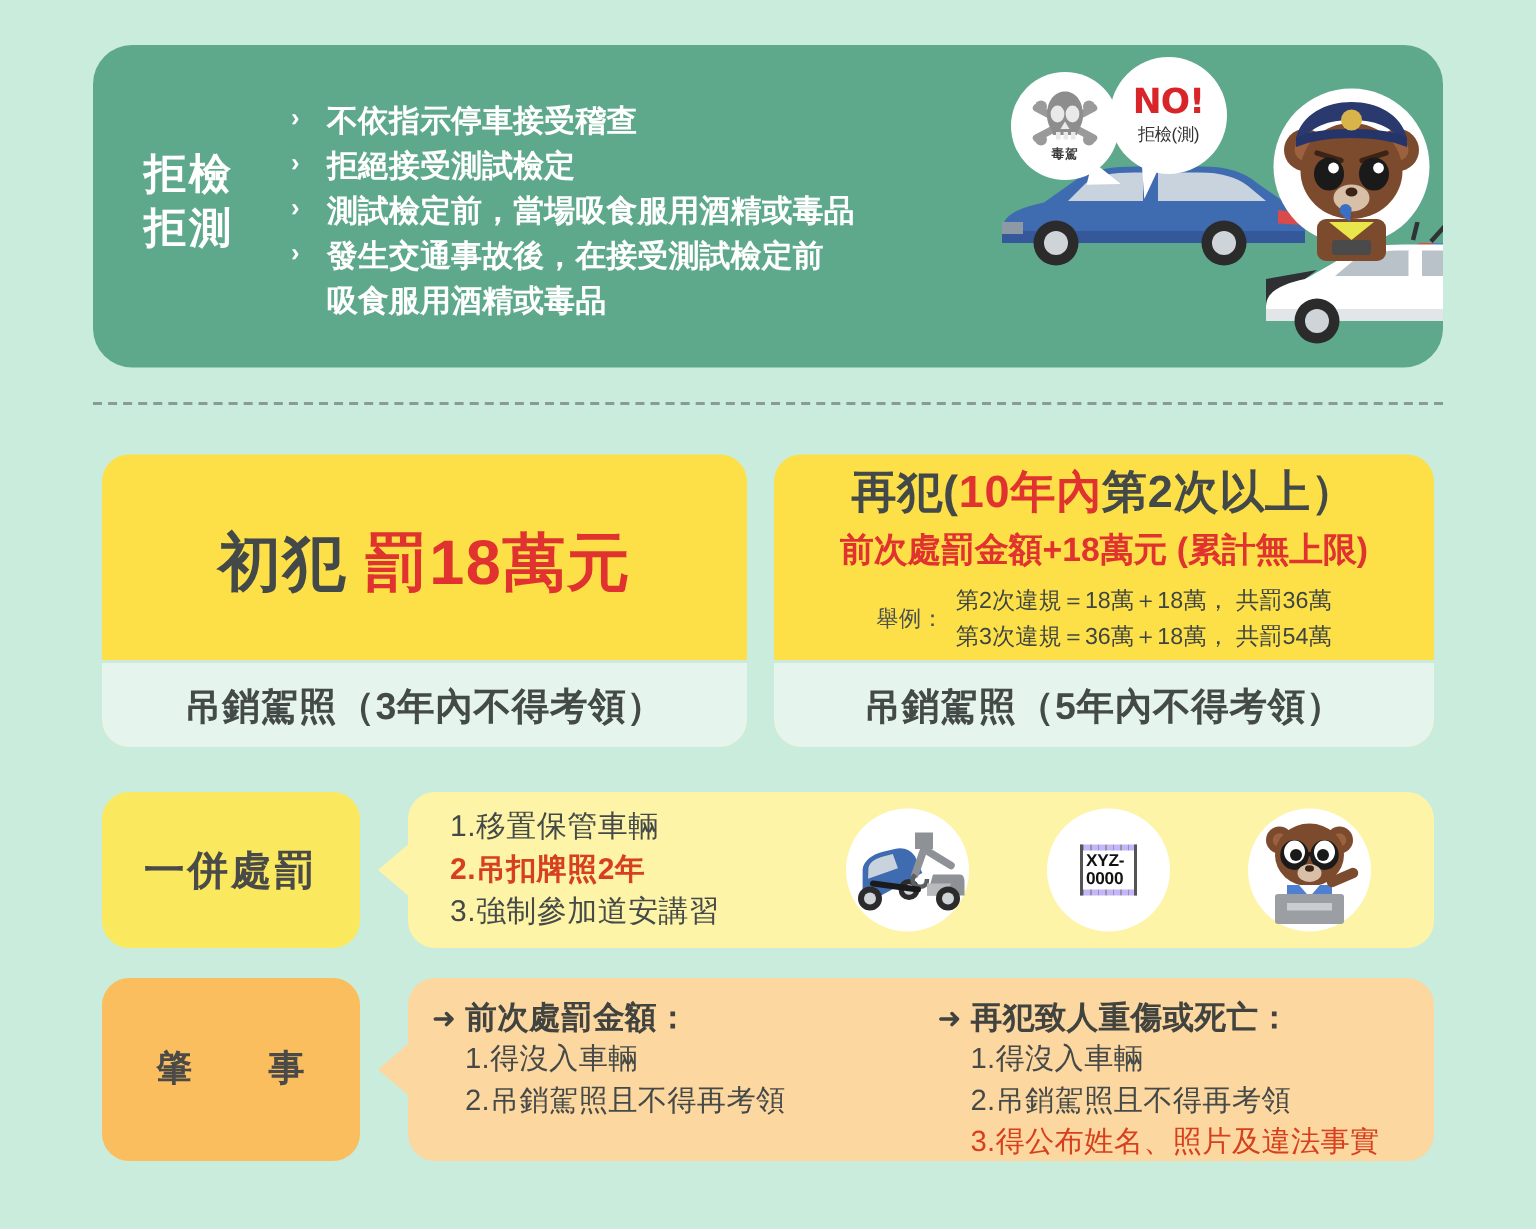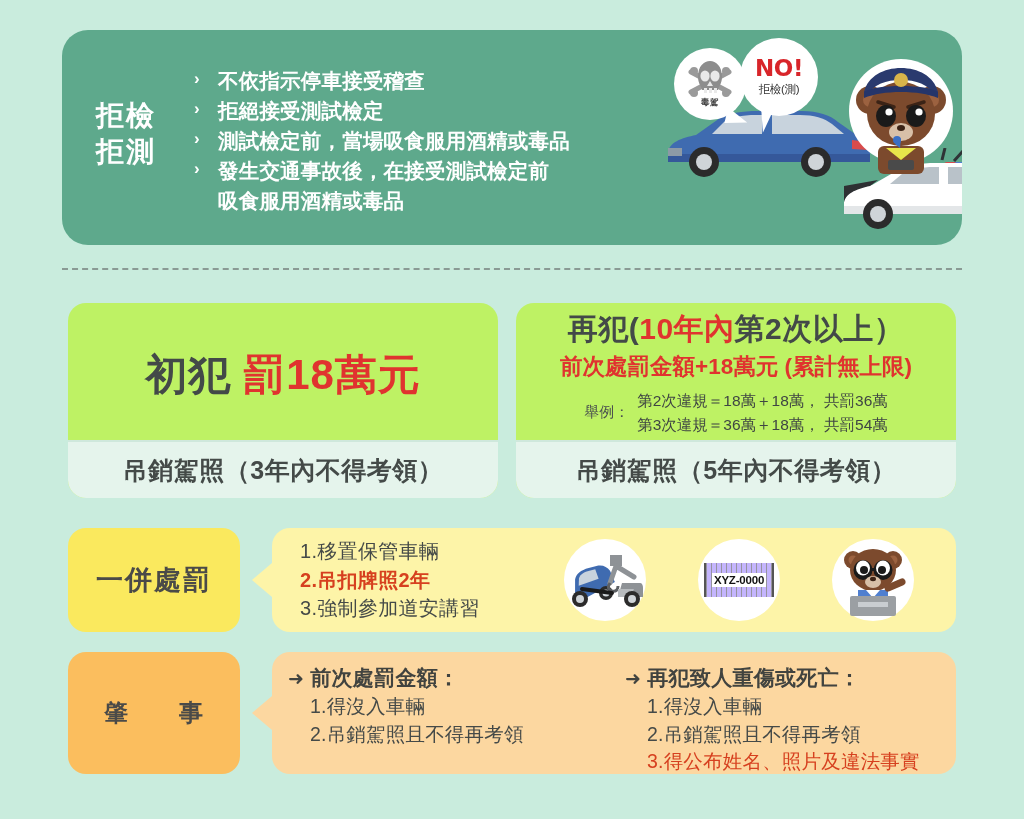--- a/index.html
+++ b/index.html
@@ -122,21 +122,21 @@
     border-top: 2px dashed #8a9a94;
   }
 
   
   .cards { position: absolute; left: 68px; top: 303px; width: 888px; height: 195px; }
   .card {
     position: absolute;
     top: 0;
     height: 195px;
     border-radius: 18px;
-    background: #bef264;
+    background: #fde047;
     overflow: hidden;
     display: flex;
     flex-direction: column;
   }
   .card-left  { left: 0px;   width: 430px; }
   .card-right { left: 448px; width: 440px; }
 
   .card-body {
     flex: 1;
     display: flex;
@@ -225,21 +225,21 @@
     font-size: 20px; color: #454a48; line-height: 1.42; letter-spacing: 0.3px;
   }
   .yellow-list div.hl { color: #d6401f; font-weight: bold; }
   .yellow-icons { flex: 1; display: flex; align-items: center; justify-content: space-around; }
   .icon-circle {
     width: 82px; height: 82px; border-radius: 50%;
     background: #ffffff; position: relative;
     display: flex; align-items: center; justify-content: center;
   }
   .plate-box {
-    width: 70px; height: 34px; background: #c4b5fd;
+    width: 38px; height: 34px; background: #c4b5fd;
     border-left: 2px solid #555; border-right: 2px solid #555;
     display: flex; align-items: center; justify-content: center;
     position: relative; overflow: hidden;
   }
   .plate-text {
     font-size: 11.5px; font-weight: bold; color: #111;
     letter-spacing: -0.2px; z-index: 2;
     background: #fff; padding: 1px 2px;
     font-family: "Liberation Sans", sans-serif;
   }

